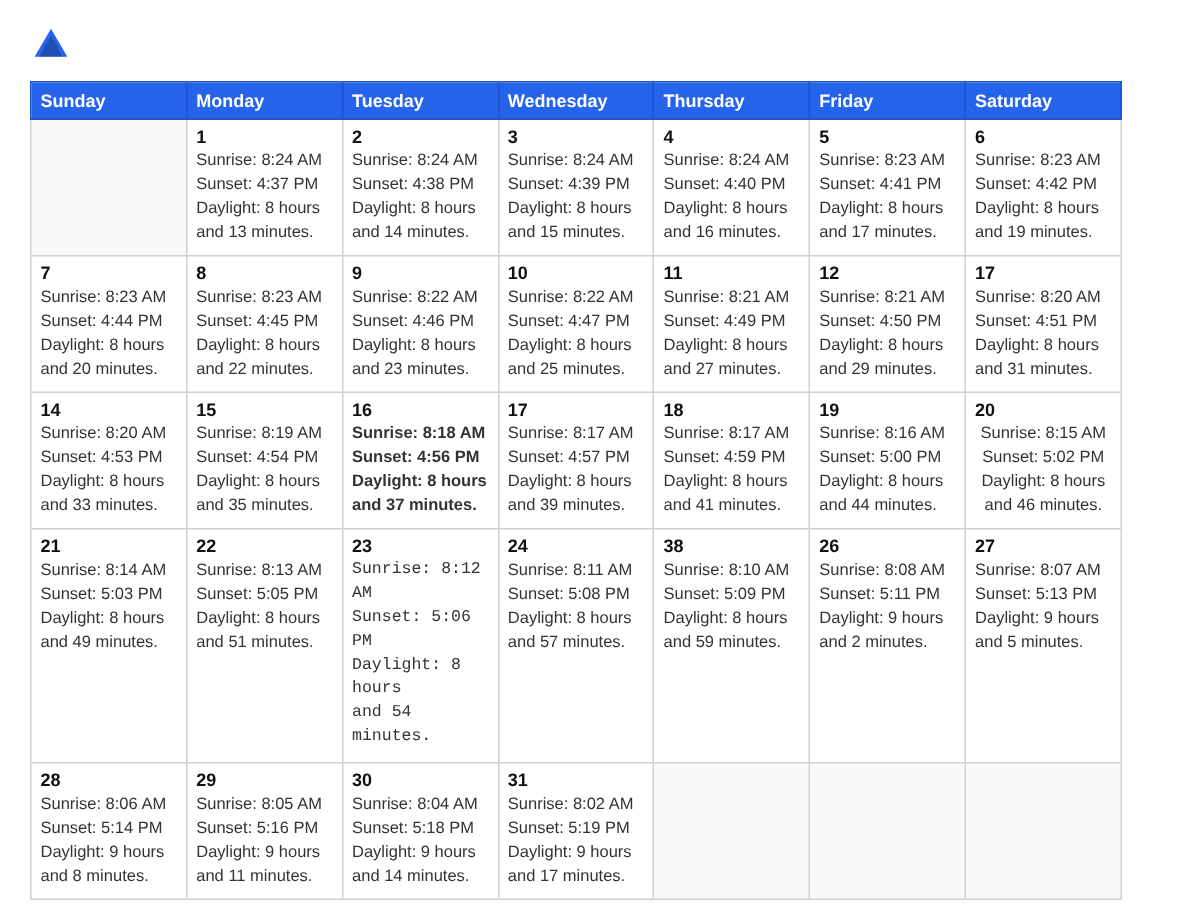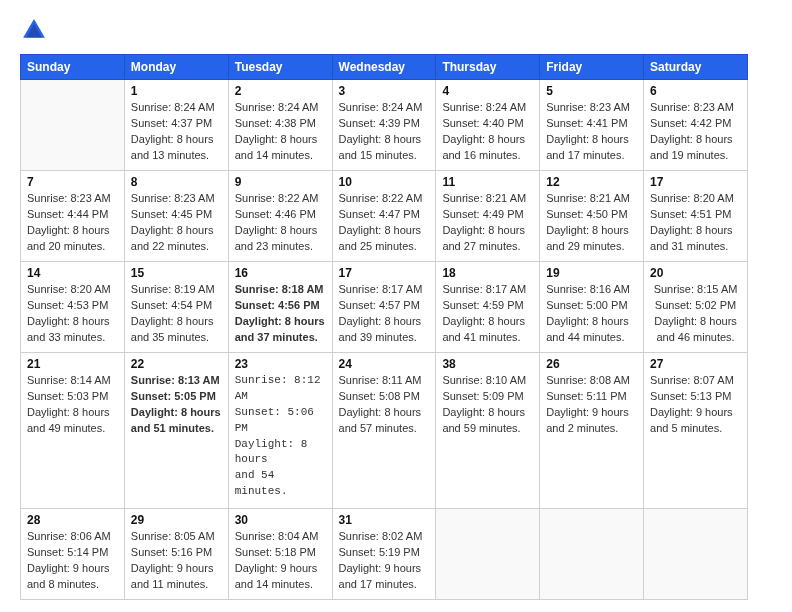--- a/index.html
+++ b/index.html
@@ -282,21 +282,21 @@
         <tr class="week-row">
           <td>
             <span class="day-number">21</span>
             <div class="day-info" style="white-space: pre-line;">Sunrise: 8:14 AM
 Sunset: 5:03 PM
 Daylight: 8 hours
 and 49 minutes.</div>
           </td>
           <td>
             <span class="day-number">22</span>
-            <div class="day-info" style="white-space: pre-line; font-weight: bold;">Sunrise: 8:13 AM
+            <div class="day-info" style="white-space: pre-line;">Sunrise: 8:13 AM
 Sunset: 5:05 PM
 Daylight: 8 hours
 and 51 minutes.</div>
           </td>
           <td>
             <span class="day-number">23</span>
             <div class="day-info" style="white-space: pre-line; font-family: Liberation Mono, monospace;">Sunrise: 8:12 AM
 Sunset: 5:06 PM
 Daylight: 8 hours
 and 54 minutes.</div>

